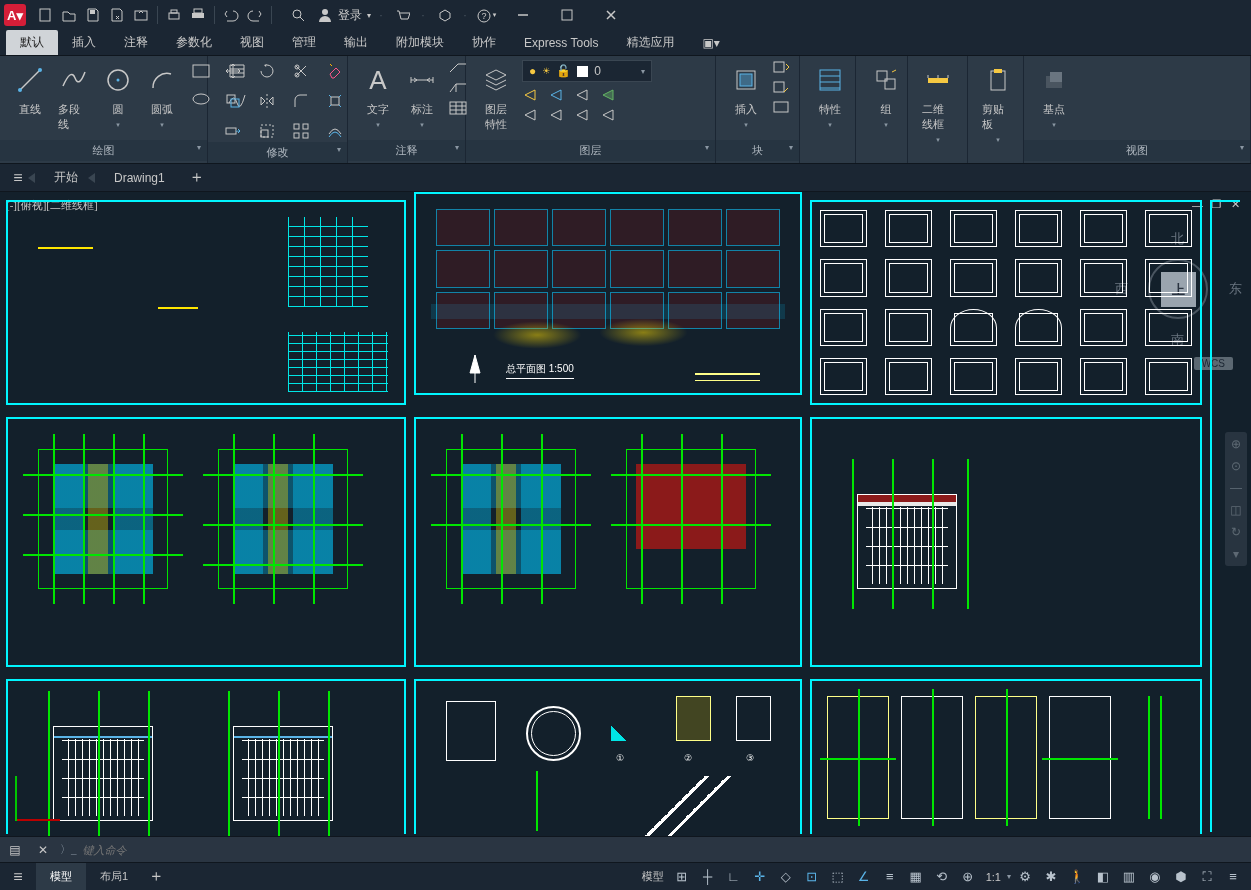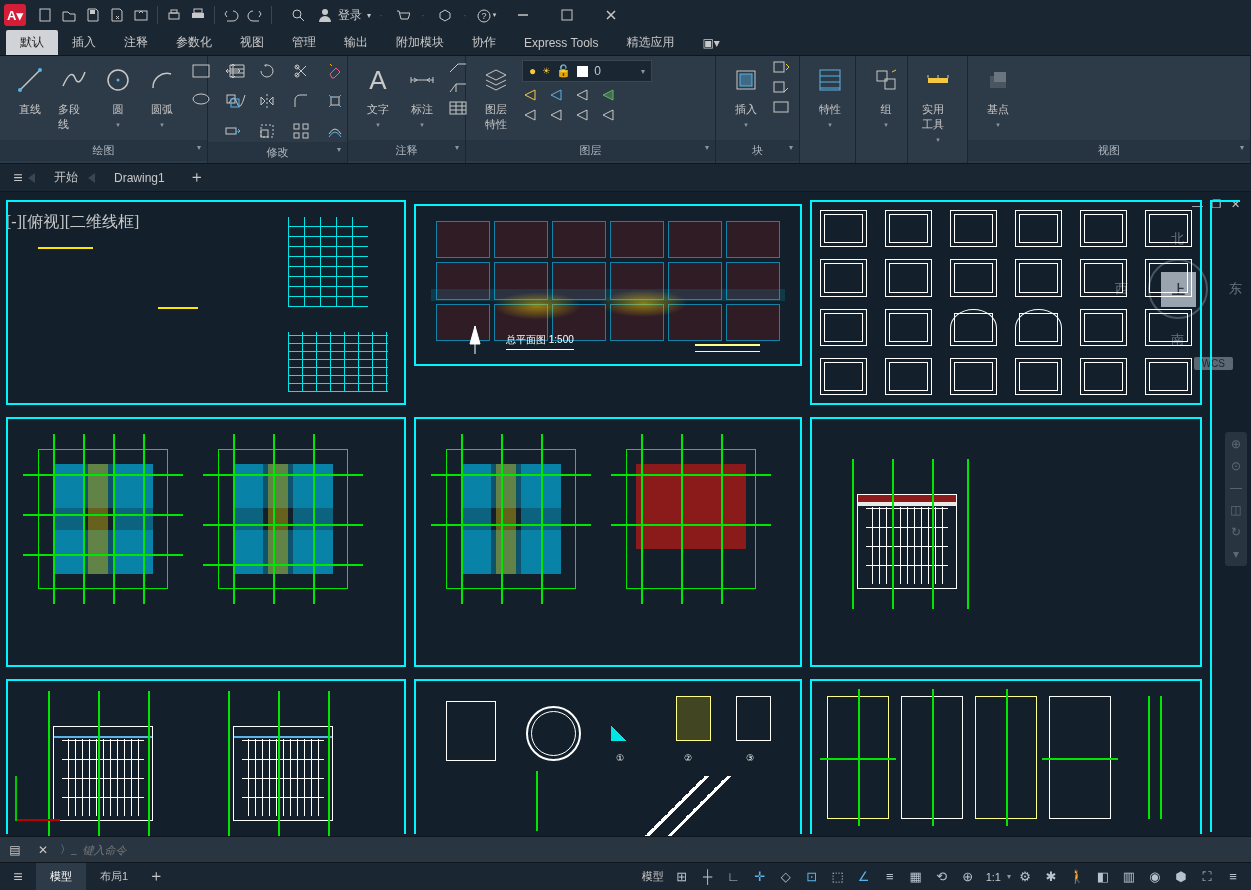--- a/index.html
+++ b/index.html
@@ -38,21 +38,21 @@
 .layer-combo .arr{color:#8a96a2;font-size:8px}
 .filetabs{height:28px;background:#1b2633;display:flex;align-items:center;border-bottom:1px solid #0f161e}
 .hamburger{width:36px;display:flex;align-items:center;justify-content:center;cursor:pointer;font-size:16px;color:#c8c8c8}
 .ftab{padding:6px 18px;color:#c8c8c8;cursor:pointer;position:relative;font-size:12px}
 .ftab.active{background:#2d3a47;color:#fff}
 .ftab .close{margin-left:6px;font-size:11px;color:#8a96a2}
 .ftab::before{content:"";position:absolute;left:-8px;top:50%;transform:translateY(-50%);border-style:solid;border-width:5px 7px 5px 0;border-color:transparent #3a4652 transparent transparent}
 .ftab:first-of-type::before{display:none}
 .addtab{width:28px;display:flex;align-items:center;justify-content:center;cursor:pointer;color:#c8c8c8;font-size:16px}
 .canvas{height:644px;background:#13202b;position:relative;overflow:hidden}
-.vp-label{position:absolute;top:20px;left:6px;color:#c8c8c8;font-size:16px;font-family:SimSun}
+.vp-label{position:absolute;top:6px;left:6px;color:#c8c8c8;font-size:11px;font-family:SimSun}
 .vp-ctrl{position:absolute;top:6px;right:8px;display:flex;gap:4px}
 .vp-ctrl span{width:15px;height:13px;cursor:pointer;color:#c8c8c8;font-size:11px;display:flex;align-items:center;justify-content:center}
 .compass{position:absolute;top:40px;right:15px;width:115px;height:115px}
 .compass .ring{position:absolute;top:27px;left:27px;width:60px;height:60px;border:2px solid #4a5560;border-radius:50%}
 .compass .cube{position:absolute;top:40px;left:40px;width:35px;height:35px;background:#9aa4ae;display:flex;align-items:center;justify-content:center;font-size:13px;color:#2a3340;font-weight:bold}
 .compass .dir{position:absolute;color:#6a7580;font-size:13px}
 .wcs{position:absolute;top:165px;right:18px;background:#5c6872;color:#1b2633;padding:1px 8px;font-size:10px;border-radius:2px}
 .sheet{position:absolute;border:2px solid #00f6ff}
 .ucs{position:absolute;bottom:15px;left:15px;width:50px;height:50px}
 .ucs::before{content:"";position:absolute;bottom:0;left:0;width:45px;height:2px;background:#bb0000}
@@ -547,27 +547,42 @@
 
   <div class="ribbon-panel" style="width:60px">
     <div class="panel-body">
         <div class="big-btn">
           <div class="ico">
             <svg width="28" height="28">
               <rect x="4" y="12" width="20" height="5" fill="#f5c842"></rect>
               <path d="M4 12v-3M14 12v-3M24 12v-3" stroke="#c8c8c8"></path>
             </svg>
           </div>
-          <span class="lbl">实用工具</span>
+          <span class="lbl">二维线框</span>
           <span style="font-size:7px;color:#8a96a2">▾</span>
         </div>
       </div>
     <div class="panel-title" style="visibility:hidden">.</div>
   </div>
 
+  <div class="ribbon-panel" style="width:56px">
+    <div class="panel-body">
+        <div class="big-btn">
+          <div class="ico">
+            <svg width="28" height="28">
+              <rect x="7" y="5" width="14" height="19" fill="none" stroke="#c8c8c8"></rect>
+              <rect x="10" y="3" width="8" height="4" fill="#f5c842"></rect>
+            </svg>
+          </div>
+          <span class="lbl">剪贴板</span>
+          <span style="font-size:7px;color:#8a96a2">▾</span>
+        </div>
+      </div>
+    <div class="panel-title" style="visibility:hidden">.</div>
+  </div>
 
   <div class="ribbon-panel" style="flex:1">
     <div class="panel-body">
         <div class="big-btn">
           <div class="ico">
             <svg width="28" height="28">
               <rect x="6" y="10" width="16" height="12" fill="#4a5560"></rect>
               <rect x="10" y="6" width="12" height="10" fill="#6a7580"></rect>
             </svg>
           </div>
@@ -610,21 +625,21 @@
       <div>↻</div>
       <div>▾</div>
     </div>
 
   <div class="sheet" style="top:8px;left:6px;width:400px;height:205px">
     <div style="position:absolute;top:15px;left:280px;width:80px;height:90px;background:repeating-linear-gradient(0deg,#00e6e6 0 1px,transparent 1px 10px),repeating-linear-gradient(90deg,#00e6e6 0 1px,transparent 1px 16px)"></div>
     <div style="position:absolute;top:130px;left:280px;width:100px;height:60px;background:repeating-linear-gradient(0deg,#00e6e6 0 1px,transparent 1px 8px),repeating-linear-gradient(90deg,#00e6e6 0 1px,transparent 1px 14px)"></div>
     <div class="dashln" style="top:45px;left:30px;width:55px"></div>
     <div class="dashln" style="top:105px;left:150px;width:40px"></div>
   </div>
-  <div class="sheet" style="top:12px;left:414px;width:388px;height:162px">
+  <div class="sheet" style="top:0;left:414px;width:388px;height:203px">
     <div class="siteplan">
       <div class="road"></div>
       <div class="blocks">
           <div class="blk"></div>
           <div class="blk"></div>
           <div class="blk"></div>
           <div class="blk"></div>
           <div class="blk"></div>
           <div class="blk"></div>
           <div class="blk"></div>

